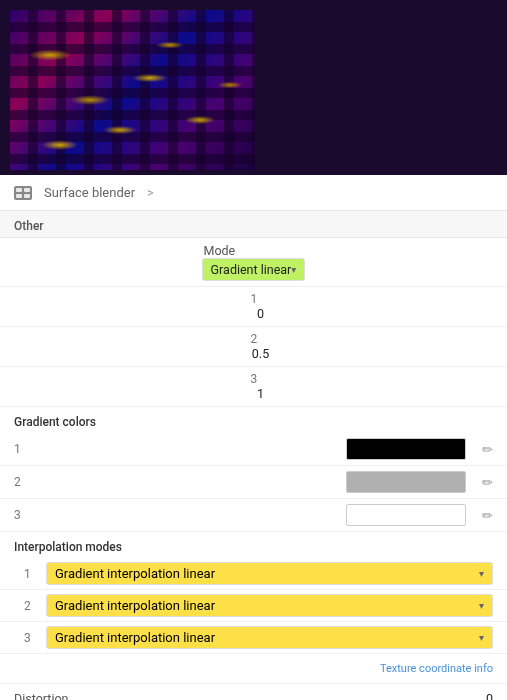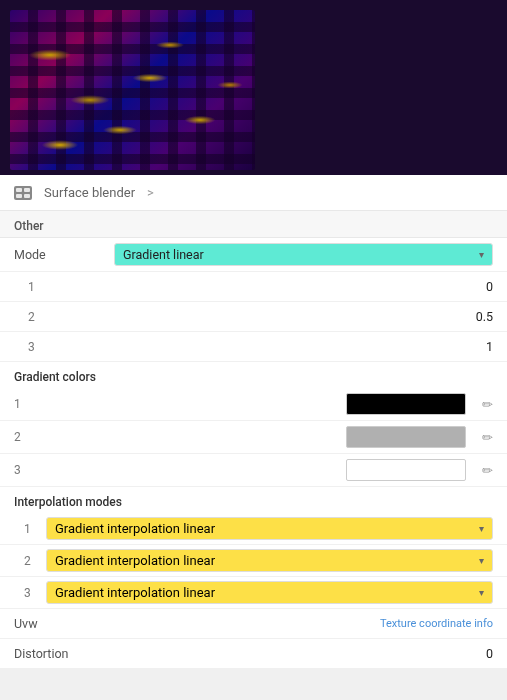--- a/index.html
+++ b/index.html
@@ -108,20 +108,21 @@
       background: #f7f7f7;
       border-bottom: 1px solid #e8e8e8;
     }
 
     .property-row {
       display: flex;
       align-items: center;
       padding: 5px 14px;
       border-bottom: 1px solid #f0f0f0;
       min-height: 30px;
+      flex-direction: column;
     }
 
     .property-label {
       color: #555;
       font-size: 12.5px;
       min-width: 100px;
       flex-shrink: 0;
     }
 
     .property-value {
@@ -140,21 +141,21 @@
       font-size: 12px;
       min-width: 20px;
       flex-shrink: 0;
     }
 
     .mode-select {
       display: flex;
       align-items: center;
       justify-content: space-between;
       flex: 1;
-      background: #5eead4;
+      background: #bef264;
       border: 1px solid #ddd;
       border-radius: 3px;
       padding: 3px 8px;
       cursor: pointer;
     }
 
     .mode-select-text {
       font-size: 12.5px;
       color: #222;
     }
@@ -350,21 +351,20 @@
 
   <div class="interp-row">
     <span class="interp-num">3</span>
     <div class="interp-select">
       <span>Gradient interpolation linear</span>
       <span class="dropdown-arrow">▾</span>
     </div>
   </div>
 
   <div class="footer-row">
-    <span class="footer-label">Uvw</span>
     <span class="footer-link">Texture coordinate info</span>
   </div>
 
   <div class="footer-row">
     <span class="footer-label">Distortion</span>
     <span class="footer-value">0</span>
   </div>
 
 </div>
 

